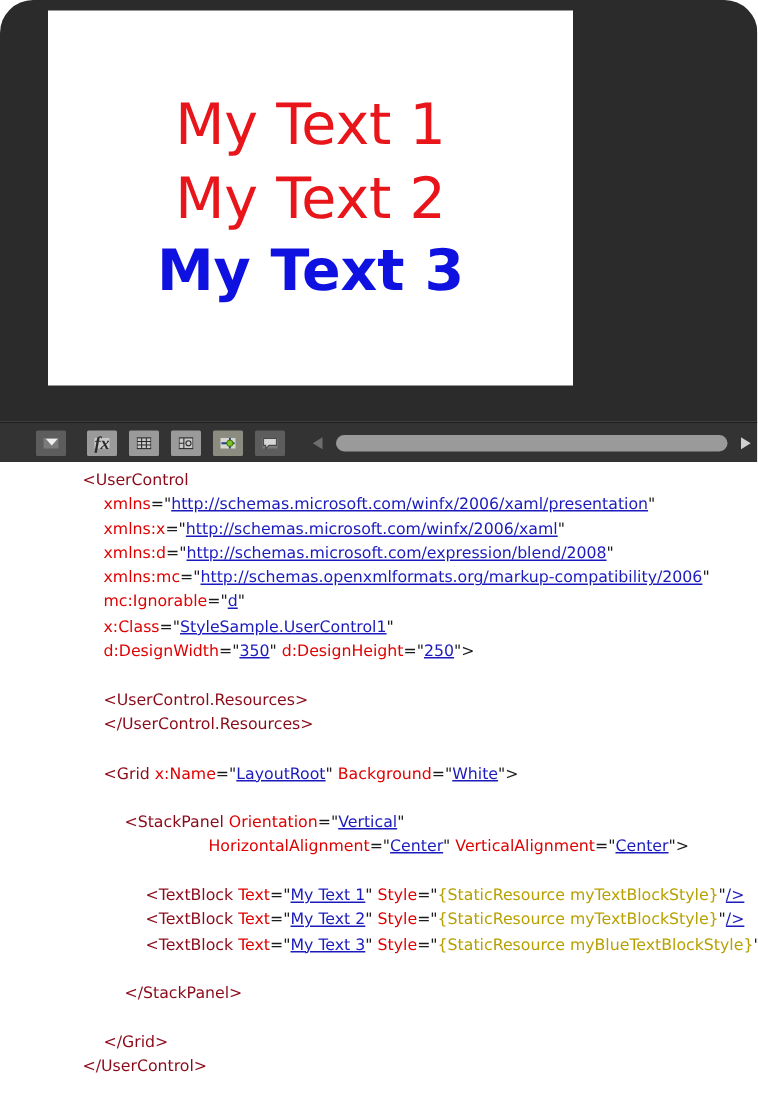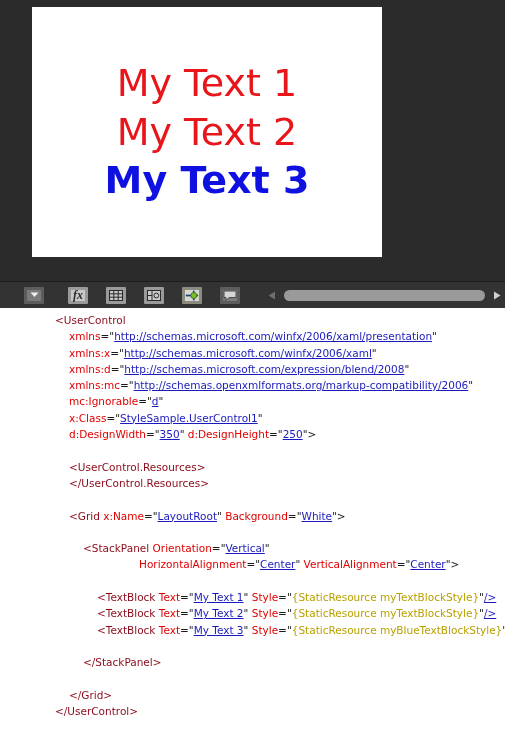--- a/index.html
+++ b/index.html
@@ -7,20 +7,21 @@
     padding: 0;
     background: #ffffff;
   }
   #app {
     position: relative;
     width: 505px;
     height: 741px;
     overflow: hidden;
     font-family: "Liberation Sans", sans-serif;
     background: #ffffff;
+    border-radius: 22px;
   }
 
   
   #design-surface {
     position: absolute;
     left: 0; top: 0;
     width: 505px;
     height: 281px;
     background: #2b2b2b;
   }
@@ -70,23 +71,23 @@
     background: #333333;
     border-top: 1px solid #1d1d1d;
     box-sizing: border-box;
     display: flex;
     align-items: center;
   }
   .tb-spacer-left { width: 24px; height: 100%; }
   .tb-btn {
     width: 20px;
     height: 17px;
-    margin-right: 18px;
+    margin-right: 8px;
     background: #8f8f8f;
-    border: 3px solid #b91c1c;
+    border: 5px solid #b91c1c;
     border-radius: 1px;
     display: flex;
     align-items: center;
     justify-content: center;
     box-sizing: border-box;
     flex: 0 0 auto;
   }
   .tb-btn.light { background: #c9c9c9; border-color: #9a9a9a; }
   .tb-btn.active { background: #d8d8cf; border-color: #8b8b80; }
   .tb-btn.plain { background: #7b7b7b; border-color: #5d5d5d; }

